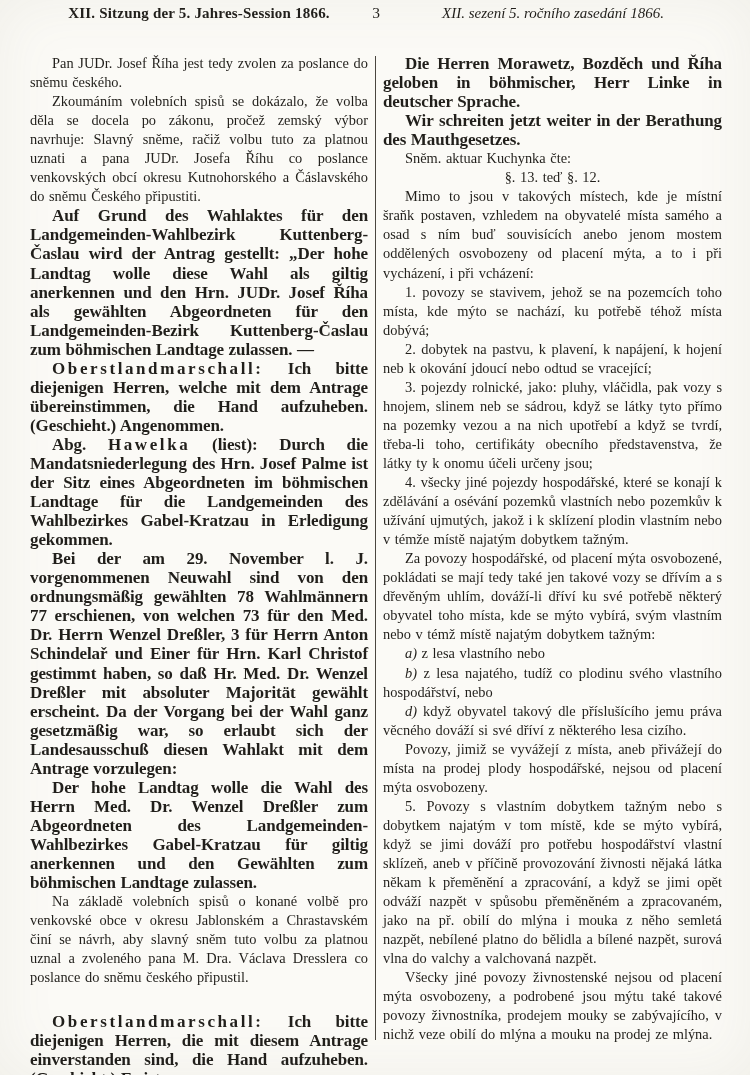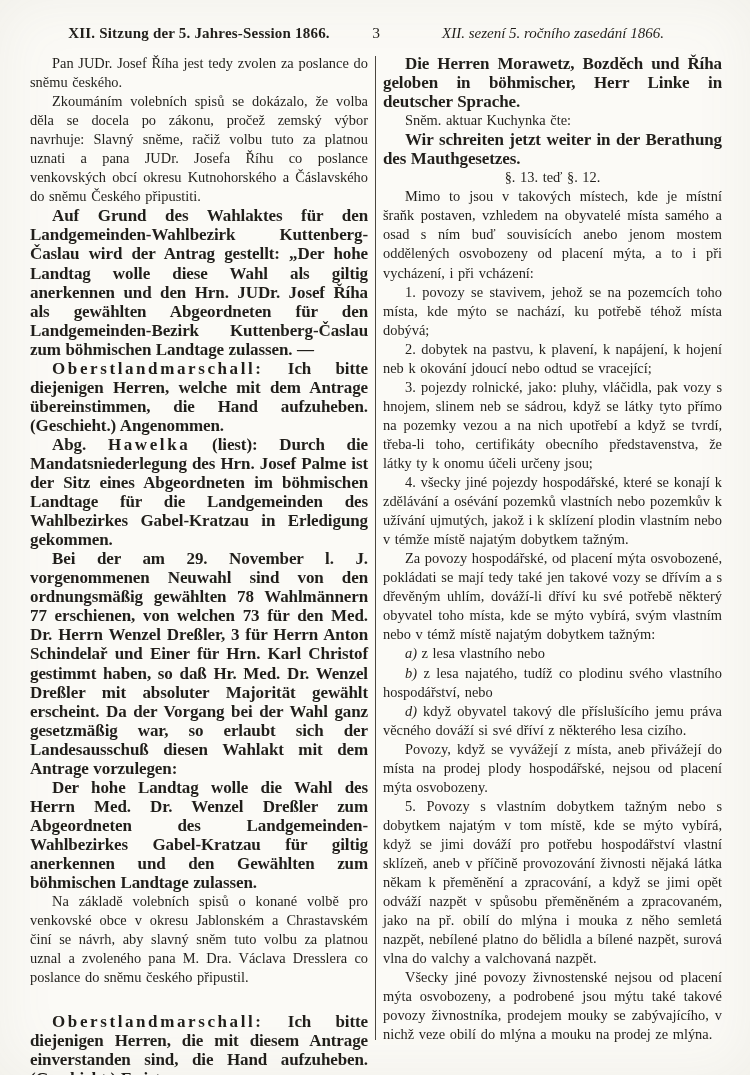--- a/index.html
+++ b/index.html
@@ -6,21 +6,21 @@
   .page{
     position:relative;
     width:750px;height:1075px;
     background:#fbfaf6;
     color:#211f1b;
     font-family:"Liberation Serif", serif;
     overflow:hidden;
     box-shadow:inset 0 0 60px rgba(120,110,90,0.08);
   }
   
-  .header{position:absolute;top:24px;left:30px;width:692px;display:flex;align-items:baseline;}
+  .header{position:absolute;top:4px;left:30px;width:692px;display:flex;align-items:baseline;}
   .header .h-left{width:338px;text-align:center;font-weight:700;font-size:15px;letter-spacing:0.2px;}
   .header .h-page{width:16px;text-align:center;font-size:15.5px;}
   .header .h-right{width:338px;text-align:center;font-size:15px;font-style:italic;}
   
   .content{position:absolute;top:54px;left:30px;width:692px;display:flex;}
   .col{width:338px;}
   .col-right{width:339px;}
   .divider{width:1px;background:#4a463f;margin:2px 7px 0 7px;height:984px;}
   
   .para{
@@ -68,31 +68,31 @@
         <p class="para de"><span>Ich werde diejenigen von den jetzt agnoscirten Abgeordneten, welche hier anwesend sind, gleich in Angelobung nehmen.</span></p>
         <p class="para de"><span>Herr Morawetz;</span></p>
         <p class="para de"><span>Herr Linke;</span></p>
         <p class="para de"><span>Herr Bozděch;</span></p>
         <p class="para de"><span>Herr Říha;</span></p>
         <p class="para de"><span>Herr Dreßler; (Er ist nicht da!)</span></p>
       </div>
     <div class="divider"></div>
     <div class="col col-right">
         <p class="para de"><span>Die Herren Morawetz, Bozděch und Říha geloben in böhmischer, Herr Linke in deutscher Sprache.</span></p>
+        <p class="para de"><span>Wir schreiten jetzt weiter in der Berathung des Mauthgesetzes.</span></p>
         <p class="para cs"><span>Sněm. aktuar Kuchynka čte:</span></p>
-        <p class="para de"><span>Wir schreiten jetzt weiter in der Berathung des Mauthgesetzes.</span></p>
         <p class="para cs center"><span>§. 13. teď §. 12.</span></p>
         <p class="para cs"><span>Mimo to jsou v takových místech, kde je místní šraňk postaven, vzhledem na obyvatelé místa samého a osad s ním buď souvisících anebo jenom mostem oddělených osvobozeny od placení mýta, a to i při vycházení, i při vcházení:</span></p>
         <p class="para cs"><span>1. povozy se stavivem, jehož se na pozemcích toho místa, kde mýto se nachází, ku potřebě téhož místa dobývá;</span></p>
         <p class="para cs"><span>2. dobytek na pastvu, k plavení, k napájení, k hojení neb k okování jdoucí nebo odtud se vracející;</span></p>
         <p class="para cs"><span>3. pojezdy rolnické, jako: pluhy, vláčidla, pak vozy s hnojem, slinem neb se sádrou, když se látky tyto přímo na pozemky vezou a na nich upotřebí a když se tvrdí, třeba-li toho, certifikáty obecního představenstva, že látky ty k onomu účeli určeny jsou;</span></p>
         <p class="para cs"><span>4. všecky jiné pojezdy hospodářské, které se konají k zdělávání a osévání pozemků vlastních nebo pozemkův k užívání ujmutých, jakož i k sklízení plodin vlastním nebo v témže místě najatým dobytkem tažným.</span></p>
         <p class="para cs"><span>Za povozy hospodářské, od placení mýta osvobozené, pokládati se mají tedy také jen takové vozy se dřívím a s dřevěným uhlím, dováží-li dříví ku své potřebě některý obyvatel toho místa, kde se mýto vybírá, svým vlastním nebo v témž místě najatým dobytkem tažným:</span></p>
         <p class="para cs"><span class="it">a)</span><span> z lesa vlastního nebo</span></p>
         <p class="para cs"><span class="it">b)</span><span> z lesa najatého, tudíž co plodinu svého vlastního hospodářství, nebo</span></p>
         <p class="para cs"><span class="it">d)</span><span> když obyvatel takový dle příslušícího jemu práva věcného dováží si své dříví z některého lesa cizího.</span></p>
-        <p class="para cs"><span>Povozy, když se vyvážejí z místa, aneb přivážejí do místa na prodej plody hospodářské, nejsou od placení mýta osvobozeny.</span></p>
+        <p class="para cs"><span>Povozy, jimiž se vyvážejí z místa, aneb přivážejí do místa na prodej plody hospodářské, nejsou od placení mýta osvobozeny.</span></p>
         <p class="para cs"><span>5. Povozy s vlastním dobytkem tažným nebo s dobytkem najatým v tom místě, kde se mýto vybírá, když se jimi dováží pro potřebu hospodářství vlastní sklízeň, aneb v příčině provozování živnosti nějaká látka někam k přeměnění a zpracování, a když se jimi opět odváží nazpět v spůsobu přeměněném a zpracovaném, jako na př. obilí do mlýna i mouka z něho semletá nazpět, nebílené platno do bělidla a bílené nazpět, surová vlna do valchy a valchovaná nazpět.</span></p>
         <p class="para cs"><span>Všecky jiné povozy živnostenské nejsou od placení mýta osvobozeny, a podrobené jsou mýtu také takové povozy živnostníka, prodejem mouky se zabývajícího, v nichž veze obilí do mlýna a mouku na prodej ze mlýna.</span></p>
       </div>
   </div>
 
 </div>
 
 </body></html>

